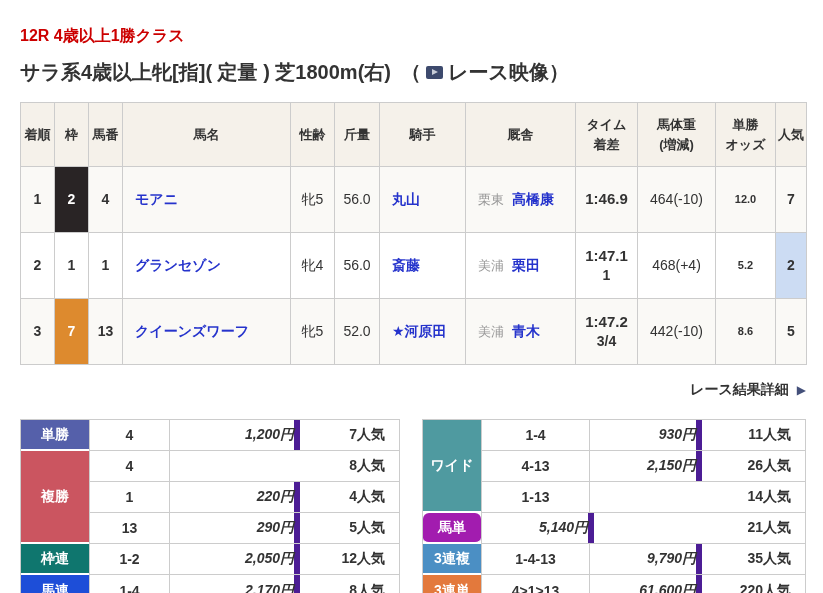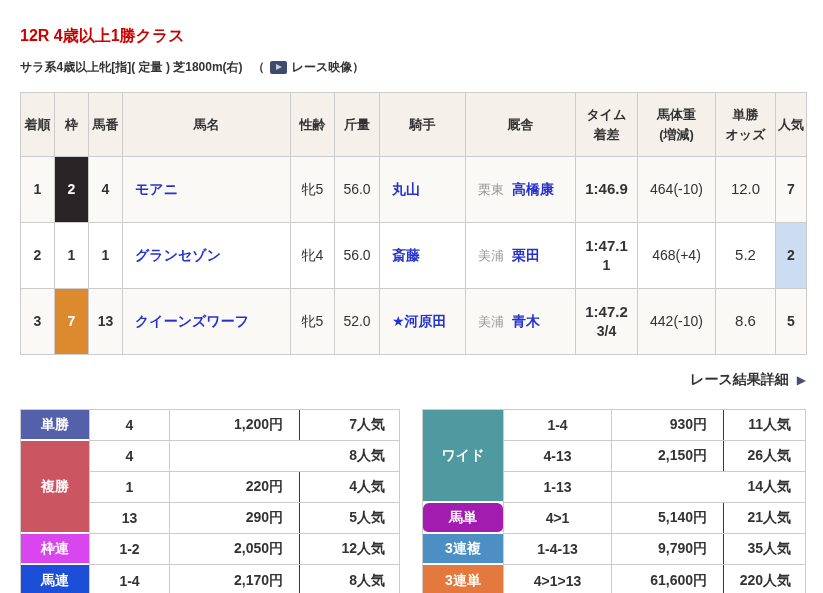--- a/index.html
+++ b/index.html
@@ -11,21 +11,21 @@
     overflow: hidden;
   }
   .page { padding: 10px 18px 0 20px; }
 
   
   .race-title {
     font-size: 16px; font-weight: bold; color: #cc0000;
     margin: 16px 0 12px;
   }
   .race-sub {
-    font-size: 12px; font-weight: bold; color: #333;
+    font-size: 20px; font-weight: bold; color: #333;
     margin-bottom: 16px;
     display: flex; align-items: center;
   }
   .race-sub .gap { width: 10px; }
   .vicon {
     display: inline-block; width: 17px; height: 13px;
     background: #3d4a6d; border-radius: 2px;
     position: relative; margin: 0 5px;
   }
   .vicon::after {
@@ -50,21 +50,21 @@
     border: 1px solid #ccc; text-align: center;
     height: 66px; line-height: 1.35; padding: 4px 2px;
   }
   .results tbody tr:nth-child(odd) td { background: #faf9f6; }
   .results tbody tr:nth-child(even) td { background: #ffffff; }
   td.c-frame { font-weight: bold; }
   td.c-order, td.c-number { font-weight: bold; }
   td.c-name, td.c-jockey, td.c-stable { text-align: left; padding-left: 12px; }
   td.c-time { font-weight: bold; font-size: 15px; }
   td.c-time .margin { display: block; font-size: 14px; }
-  td.c-odds { font-weight: normal; font-size: 15px; text-align: center; }
+  td.c-odds { font-weight: bold; font-size: 11px; text-align: center; }
   td.c-pop { font-weight: bold; }
   .area { font-size: 13px; color: #999; font-weight: normal; margin-right: 4px; }
 
   
   .details-row {
     width: 786px; text-align: right; margin: 16px 0 20px;
     font-size: 14px; font-weight: bold; color: #333;
   }
   .details-row .arrow { color: #44507a; margin-left: 8px; font-size: 12px; }
   .details-row a { color: #333; text-decoration: none; cursor: pointer; }
@@ -76,29 +76,29 @@
     background: #fff;
   }
   .pt-left  { width: 380px; }
   .pt-right { width: 384px; }
   .pgroup { display: flex; }
   .plabel {
     color: #fff; display: flex; align-items: center; justify-content: center;
     font-size: 14px; flex: none;
   }
   .pt-left  .plabel { width: 68px; }
-  .pt-right .plabel { width: 80px; text-align: center; }
+  .pt-right .plabel { width: 58px; text-align: center; }
   .pgroup:not(:last-child) .plabel { border-bottom: 2px solid #fff; }
   .prows { flex: 1; display: flex; flex-direction: column; border-left: 1px solid #ccc; }
   .prow { display: flex; height: 31px; align-items: center; border-bottom: 1px solid #ccc; }
   .pgroup:last-child .prow:last-child { border-bottom: none; }
   .pcomb { text-align: center; border-right: 1px solid #ccc; align-self: stretch;
            display: flex; align-items: center; justify-content: center; }
-  .ppay  { text-align: right; padding-right: 16px; border-right: 1px solid #4c1d95;
-           align-self: stretch; display: flex; align-items: center; justify-content: flex-end; }
+  .ppay  { text-align: right; padding-right: 0; border-right: 6px solid #4c1d95;
+           align-self: stretch; display: flex; align-items: center; justify-content: flex-end; font-style: italic; }
   .ppop  { flex: 1; text-align: right; padding-right: 14px; }
   .pt-left  .pcomb { width: 80px; }  .pt-left  .ppay { width: 130px; }
   .pt-right .pcomb { width: 108px; } .pt-right .ppay { width: 112px; }
 </style>
 </head>
 <body>
 
 <div class="page">
 
   <div class="race-title">12R 4歳以上1勝クラス</div>
@@ -254,21 +254,21 @@
             <div class="ppop">4人気</div>
           </div>
           <div class="prow">
             <div class="pcomb">13</div>
             <div class="ppay">290円</div>
             <div class="ppop">5人気</div>
           </div>
         </div>
       </div>
       <div class="pgroup">
-        <div class="plabel" style="background-color: #d946ef;">枠連</div>
+        <div class="plabel" style="background-color: #0f766e;">枠連</div>
         <div class="prows">
           <div class="prow">
             <div class="pcomb">1-2</div>
             <div class="ppay">2,050円</div>
             <div class="ppop">12人気</div>
           </div>
         </div>
       </div>
       <div class="pgroup">
         <div class="plabel" style="background-color: #1d4ed8;">馬連</div>
@@ -299,21 +299,20 @@
           <div class="prow">
             <div class="pcomb">1-13</div>
             <div class="ppop">14人気</div>
           </div>
         </div>
       </div>
       <div class="pgroup">
         <div class="plabel" style="background-color: #a21caf; border-radius: 6px;">馬単</div>
         <div class="prows">
           <div class="prow">
-            <div class="pcomb">4&gt;1</div>
             <div class="ppay">5,140円</div>
             <div class="ppop">21人気</div>
           </div>
         </div>
       </div>
       <div class="pgroup">
         <div class="plabel" style="background-color: rgb(75, 143, 196);">3連複</div>
         <div class="prows">
           <div class="prow">
             <div class="pcomb">1-4-13</div>

